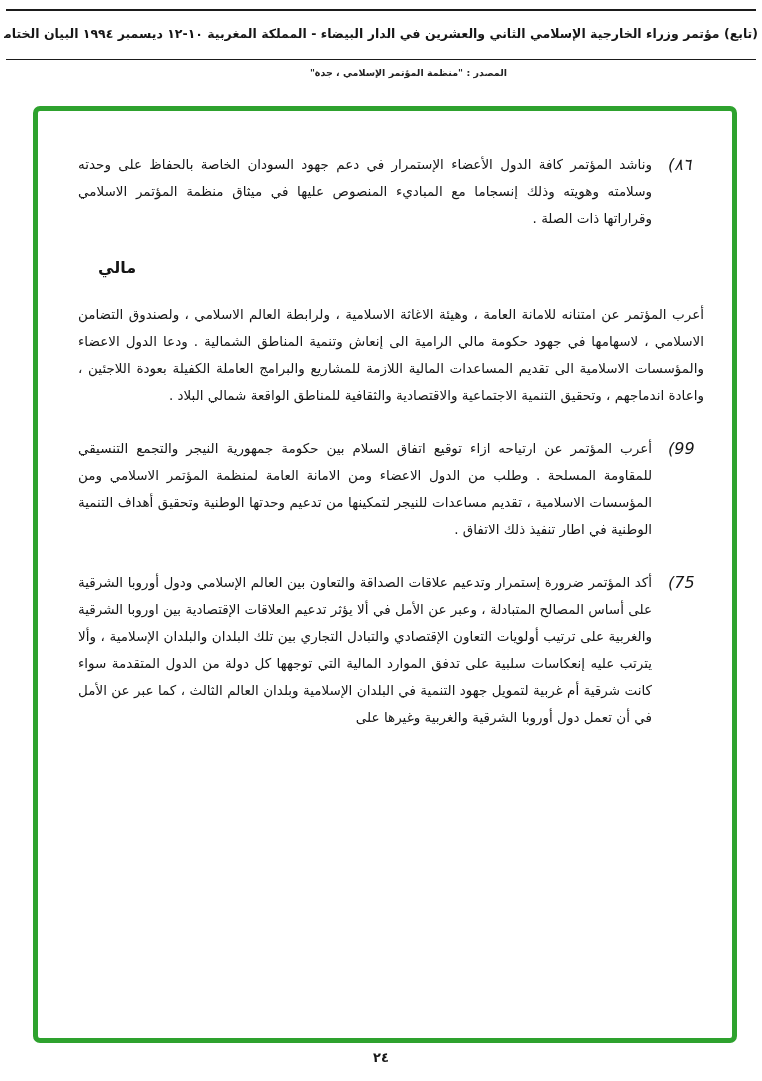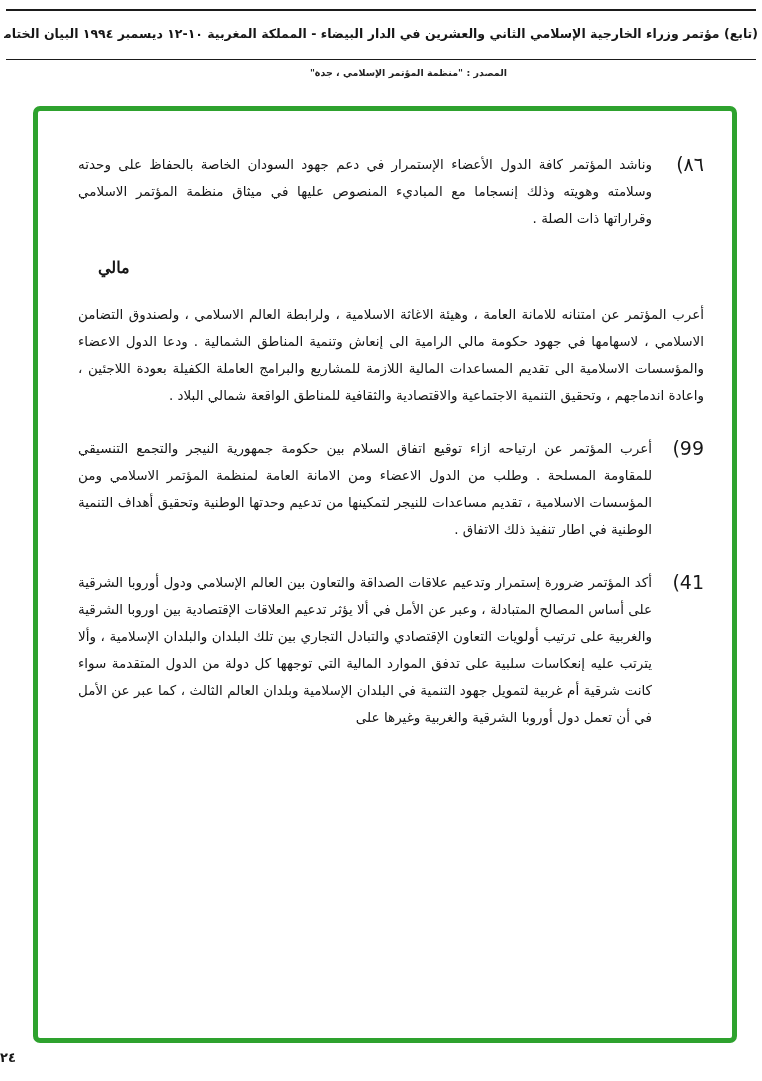--- a/index.html
+++ b/index.html
@@ -58,45 +58,46 @@
     padding: 40px 28px 0 40px;
   }
   .block-paragraph {
     display: flex;
     gap: 16px;
     margin-bottom: 26px;
   }
   .para-num {
     flex: 0 0 36px;
     direction: ltr;
-    text-align: right;
-    font-size: 19px;
+    text-align: left;
+    font-size: 16px;
     line-height: 27px;
     white-space: nowrap;
+    font-style: italic;
   }
   .para-text {
     flex: 1;
     font-size: 13.5px;
     line-height: 27px;
     text-align: justify;
   }
   .para-text .bold { font-weight: normal; }
   .block-heading {
     font-weight: bold;
     font-size: 16px;
     text-align: left;
     padding-left: 20px;
     margin: 24px 0 24px 0;
-    font-family: Liberation Serif, serif;
   }
   .page-number {
     position: absolute;
     top: 1050px;
     left: 0;
     right: 0;
+    text-align: center;
     font-weight: bold;
     font-size: 13px;
   }
 </style>
 </head>
 <body>
 
 <div class="page" style="color: rgb(22, 22, 22);">
 
   <div class="rule rule-top"></div>
@@ -121,21 +122,21 @@
   </div>
 
 
   <div class="block-paragraph">
     <div class="para-num">(99</div>
     <div class="para-text"><span class="bold">أعرب</span><span> المؤتمر عن ارتياحه ازاء توقيع اتفاق السلام بين حكومة جمهورية النيجر والتجمع التنسيقي للمقاومة المسلحة . وطلب من الدول الاعضاء ومن الامانة العامة لمنظمة المؤتمر الاسلامي ومن المؤسسات الاسلامية ، تقديم مساعدات للنيجر لتمكينها من تدعيم وحدتها الوطنية وتحقيق أهداف التنمية الوطنية في اطار تنفيذ ذلك الاتفاق .</span></div>
   </div>
 
 
   <div class="block-paragraph">
-    <div class="para-num">(41</div>
+    <div class="para-num">(75</div>
     <div class="para-text"><span class="bold">أكد</span><span> المؤتمر ضرورة إستمرار وتدعيم علاقات الصداقة والتعاون بين العالم الإسلامي ودول أوروبا الشرقية على أساس المصالح المتبادلة ، </span><span class="bold">وعبر</span><span> عن الأمل في ألا يؤثر تدعيم العلاقات الإقتصادية بين اوروبا الشرقية والغربية على ترتيب أولويات التعاون الإقتصادي والتبادل التجاري بين تلك البلدان والبلدان الإسلامية ، وألا يترتب عليه إنعكاسات سلبية على تدفق الموارد المالية التي توجهها كل دولة من الدول المتقدمة سواء كانت شرقية أم غربية لتمويل جهود التنمية في البلدان الإسلامية وبلدان العالم الثالث ، </span><span class="bold">كما عبر</span><span> عن الأمل في أن تعمل دول أوروبا الشرقية والغربية وغيرها على</span></div>
   </div>
 </div>
   </div>
 
   <div class="page-number">٢٤</div>
 
 </div>
 
 </body></html>

